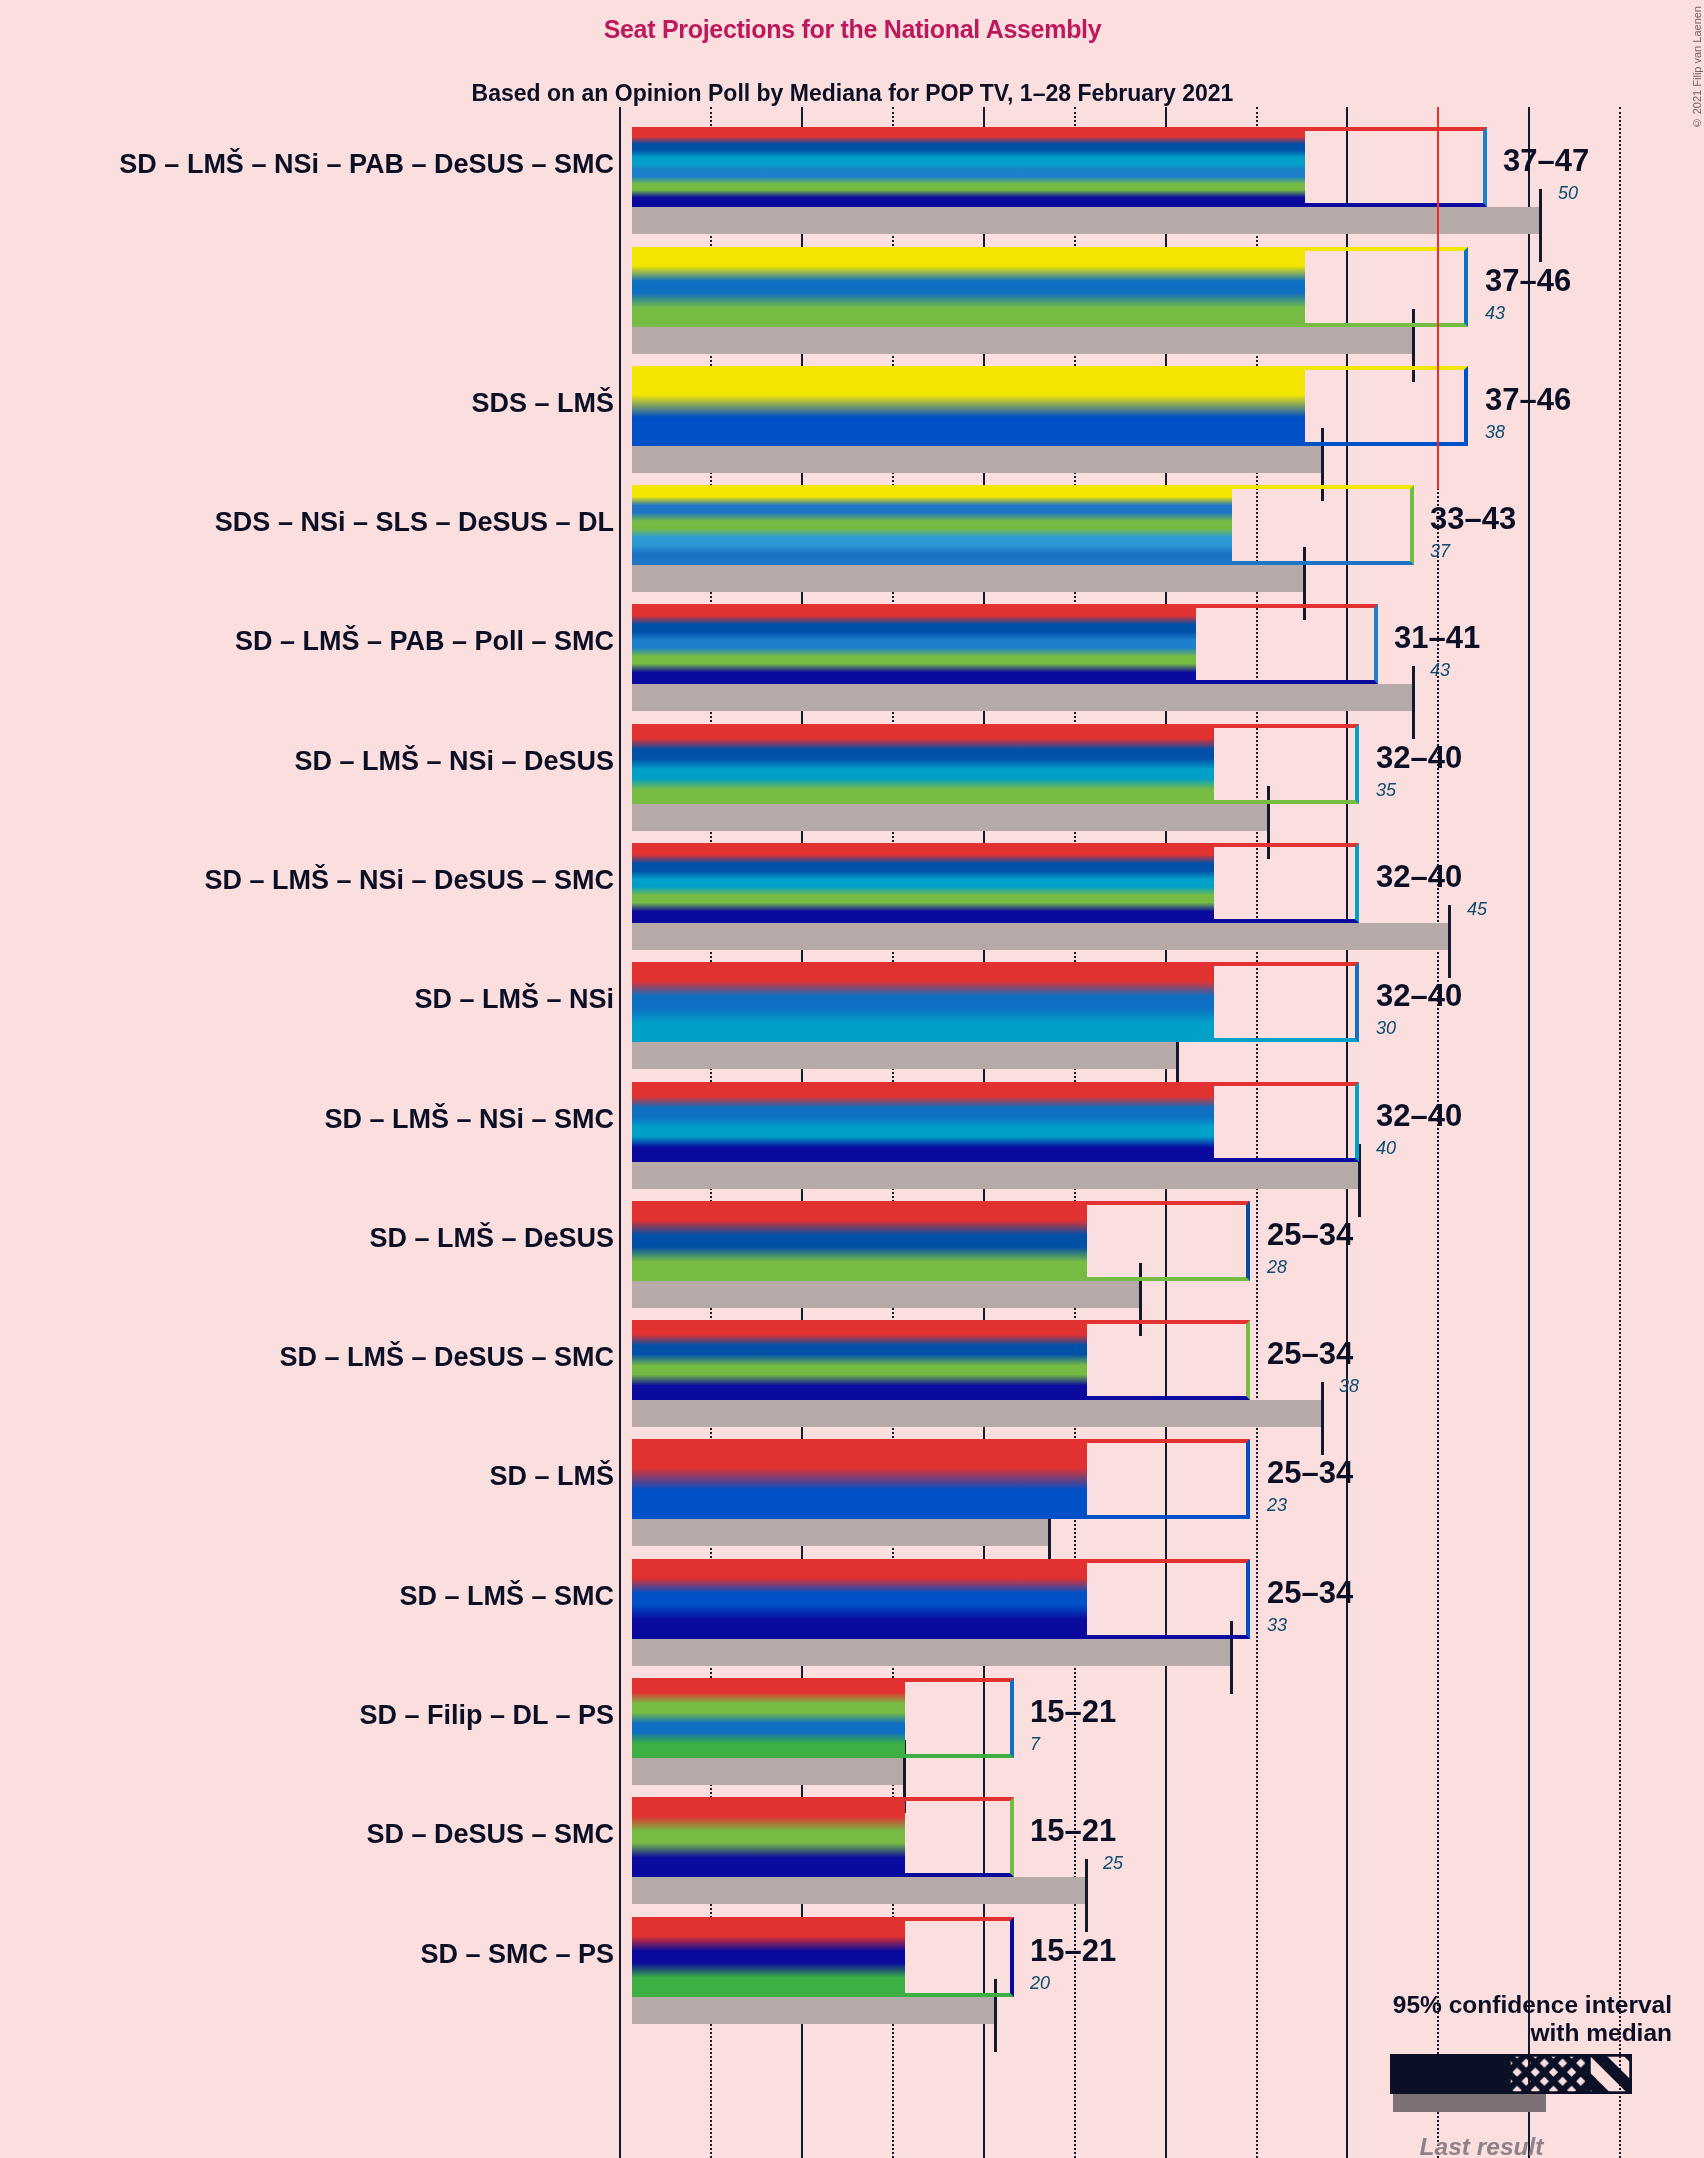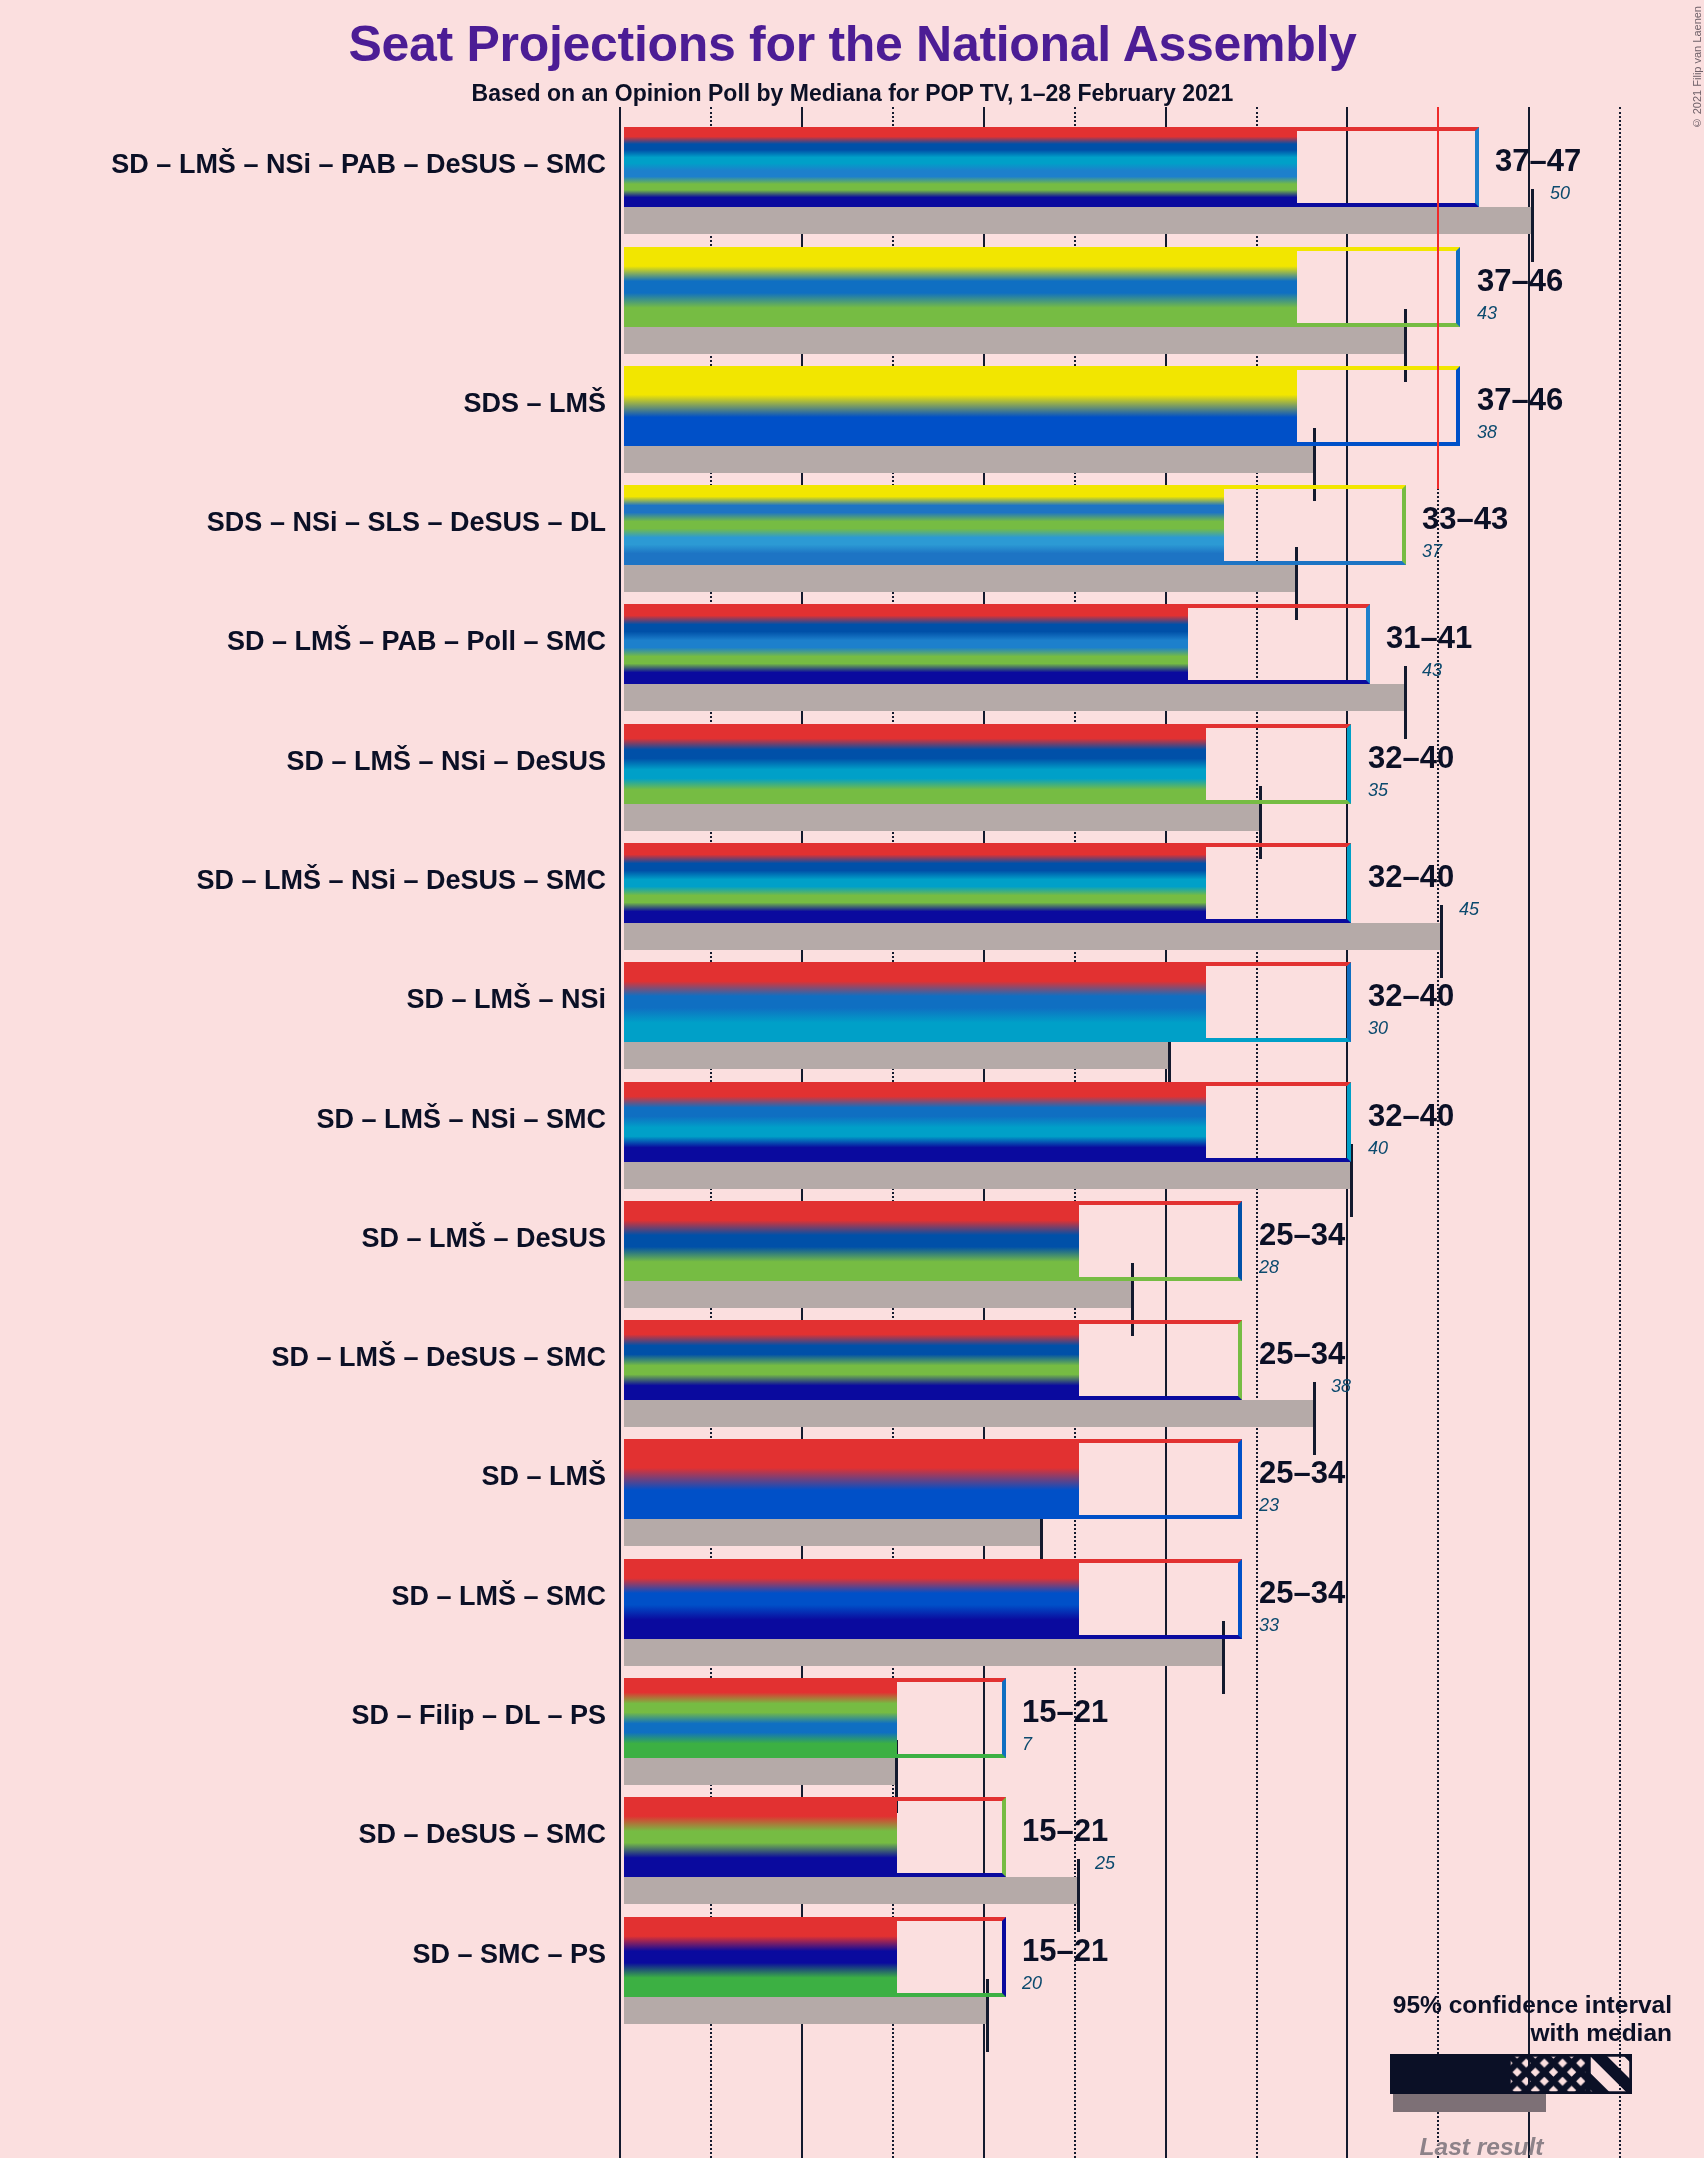--- a/index.html
+++ b/index.html
@@ -9,21 +9,21 @@
     font-family:"Liberation Sans", sans-serif;
     overflow:hidden;
     position:relative;
   }
   #chart-root{position:absolute;inset:0;}
 
   
   .title{
     position:absolute;left:0;width:1705px;top:14.5px;
     text-align:center;
-    font-size:50px;font-weight:bold;color:#4c1d95;
+    font-size:25px;font-weight:bold;color:#be185d;
     letter-spacing:-0.3px;
   }
   .subtitle{
     position:absolute;left:0;width:1705px;top:80px;
     text-align:center;
     font-size:23px;font-weight:bold;color:#0b1026;
   }
   .copyright{
     position:absolute;right:1.8px;top:5.5px;
     font-size:11px;color:#6f6169;
@@ -33,21 +33,21 @@
     white-space:nowrap;
   }
 
   
   #plot{position:absolute;left:0;top:0;width:1705px;height:2158px;}
   .gridline{position:absolute;width:0;border-left:2.7px solid #131a2e;}
   .gridline.minor{border-left:2.7px dotted #131a2e;}
   .majority-line{position:absolute;width:0;border-left:2.7px solid #ef2b2b;}
 
   
-  .row{position:absolute;left:4px;width:1431px;}
+  .row{position:absolute;left:12px;width:1431px;}
   .row-label{
     position:absolute;right:0;top:0;
     width:582px;
     text-align:right;
     font-size:27px;font-weight:bold;color:#0b1026;
     white-space:nowrap;
   }
   .bar-wrap{position:absolute;}
   .bar-solid{position:absolute;left:0;top:0;height:100%;}
   .bar-ci{

